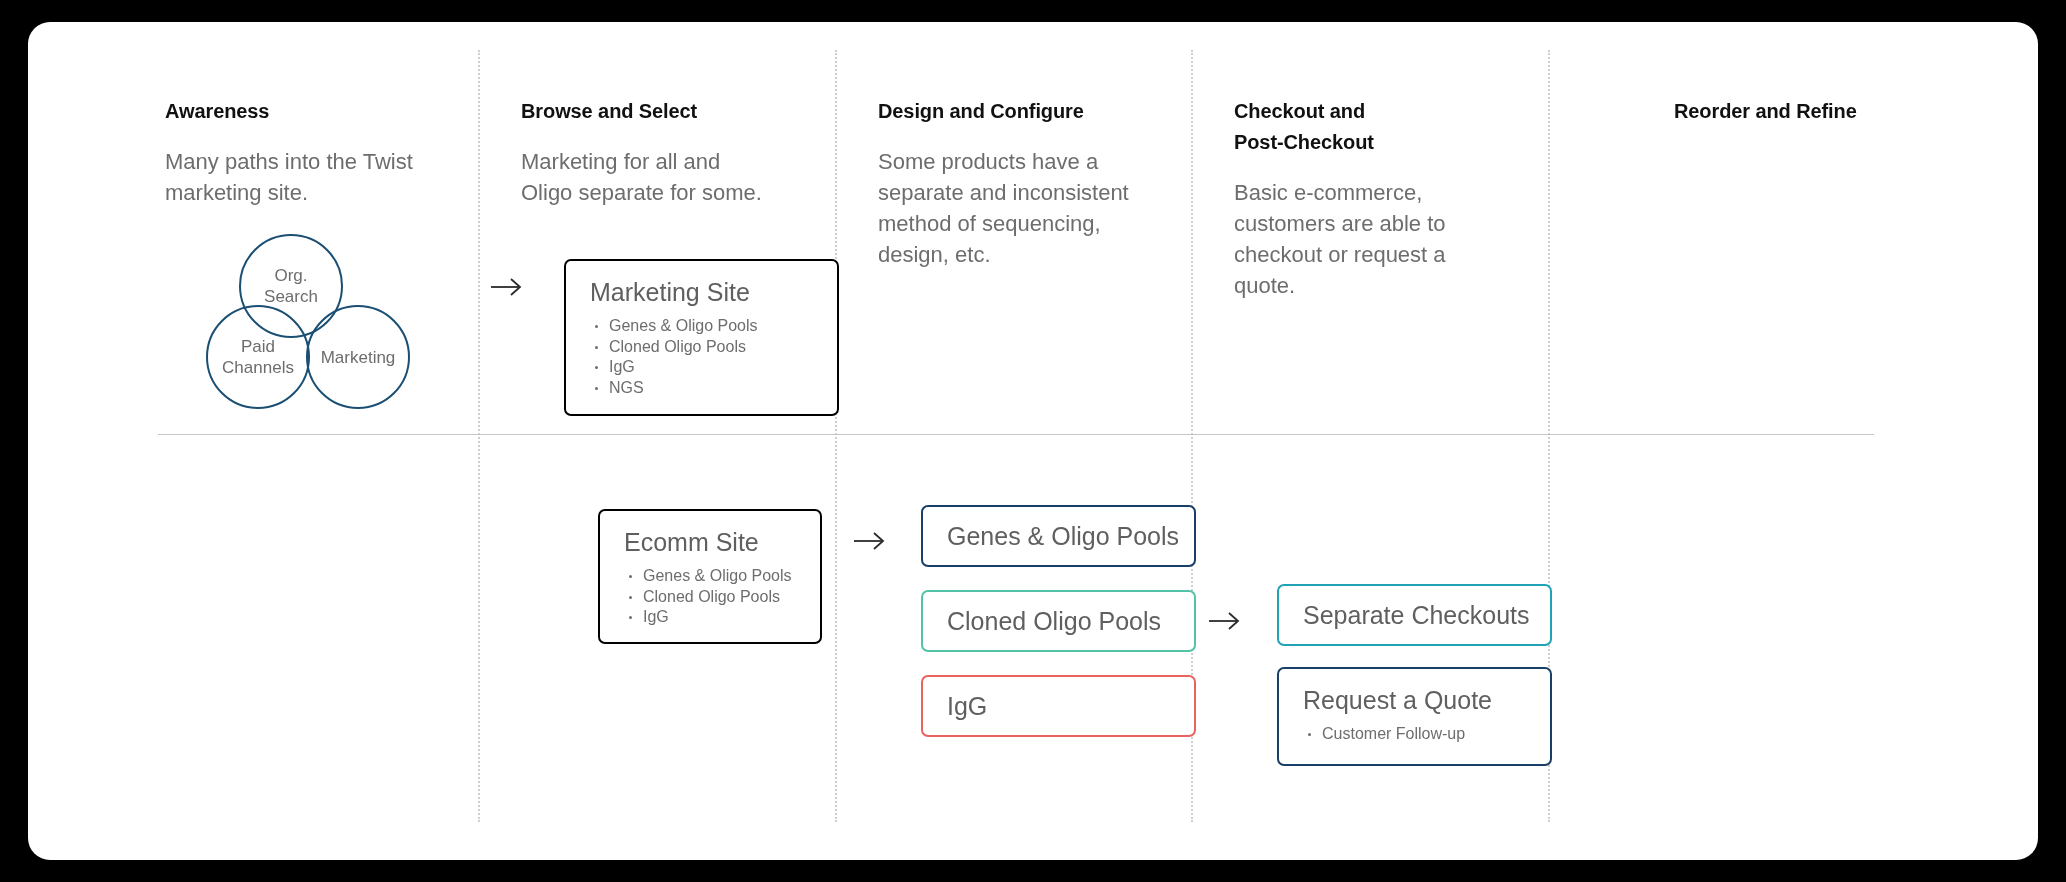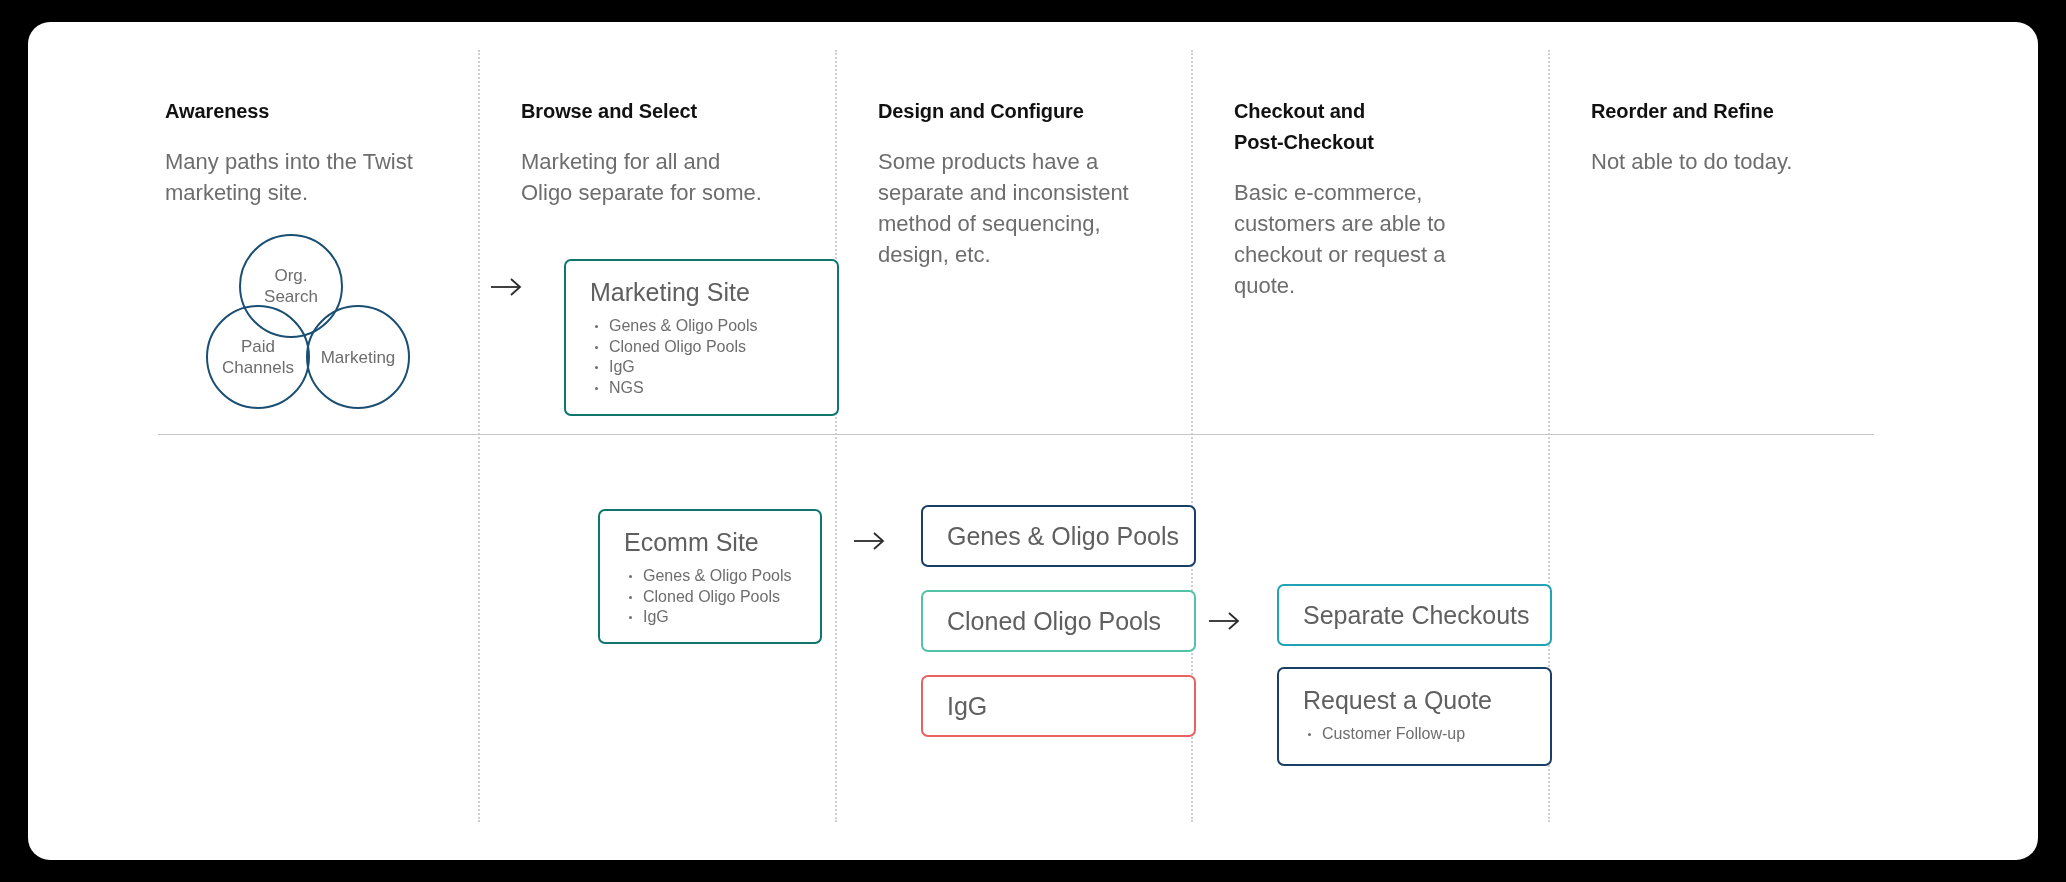--- a/index.html
+++ b/index.html
@@ -82,21 +82,21 @@
     white-space: pre-line;
     box-sizing: border-box;
   }
 
   
   .card {
     position: absolute;
     box-sizing: border-box;
     background: #ffffff;
     border-radius: 7px;
-    border: 2px solid #0f766e;
+    border: 2px solid #000000;
   }
   .card-title {
     position: absolute;
     left: 24px;
     top: 16px;
     font-size: 25px;
     color: #5f5f5f;
     font-weight: normal;
     line-height: 30px;
   }
@@ -178,22 +178,21 @@
 method of sequencing,
 design, etc.</div>
 
   <div class="col-title" style="left:1206px; top:74px;">Checkout and
 Post-Checkout</div>
   <div class="col-desc" style="left:1206px; top:155px; width:290px;">Basic e-commerce,
 customers are able to
 checkout or request a
 quote.</div>
 
-  <div class="col-title" style="left:1563px; top:74px;">Reorder and Refine</div>
-  <div class="col-desc" style="left:1563px; top:124px; width:290px;">Not able to do today.</div>
+  <div class="col-title" style="left:1646px; top:74px;">Reorder and Refine</div>
 
   <div class="circle" style="left:211px; top:212px; width:104px; height:104px;">
     <span>Org.
 Search</span>
   </div>
   <div class="circle" style="left:178px; top:283px; width:104px; height:104px;">
     <span>Paid
 Channels</span>
   </div>
   <div class="circle" style="left:278px; top:283px; width:104px; height:104px;">

